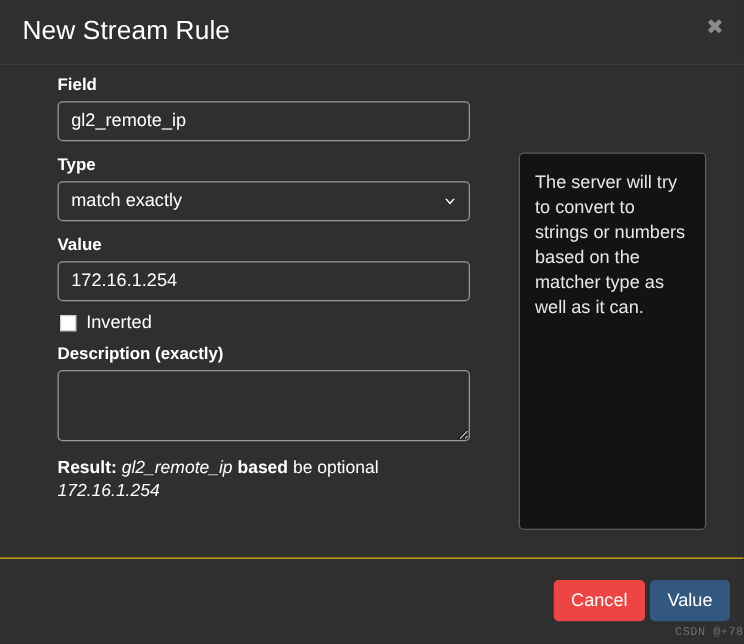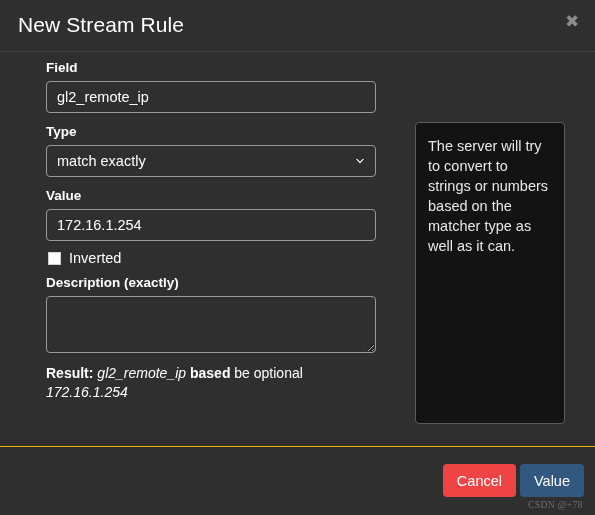--- a/index.html
+++ b/index.html
@@ -222,23 +222,23 @@
     background: #ef4444;
     min-width: 69px;
   }
   .btn-save {
     right: 11px;
     background: #33587f;
     min-width: 57px;
   }
   .watermark {
     position: absolute;
-    right: 12px;
+    right: 0;
     top: 53px;
-    font-family: Liberation Serif, serif;
+    font-family: Liberation Mono, monospace;
     font-size: 9.5px;
     color: #6f6f6f;
     letter-spacing: .4px;
     user-select: none;
   }
 </style>
 </head>
 <body>
 
 <div class="modal">

